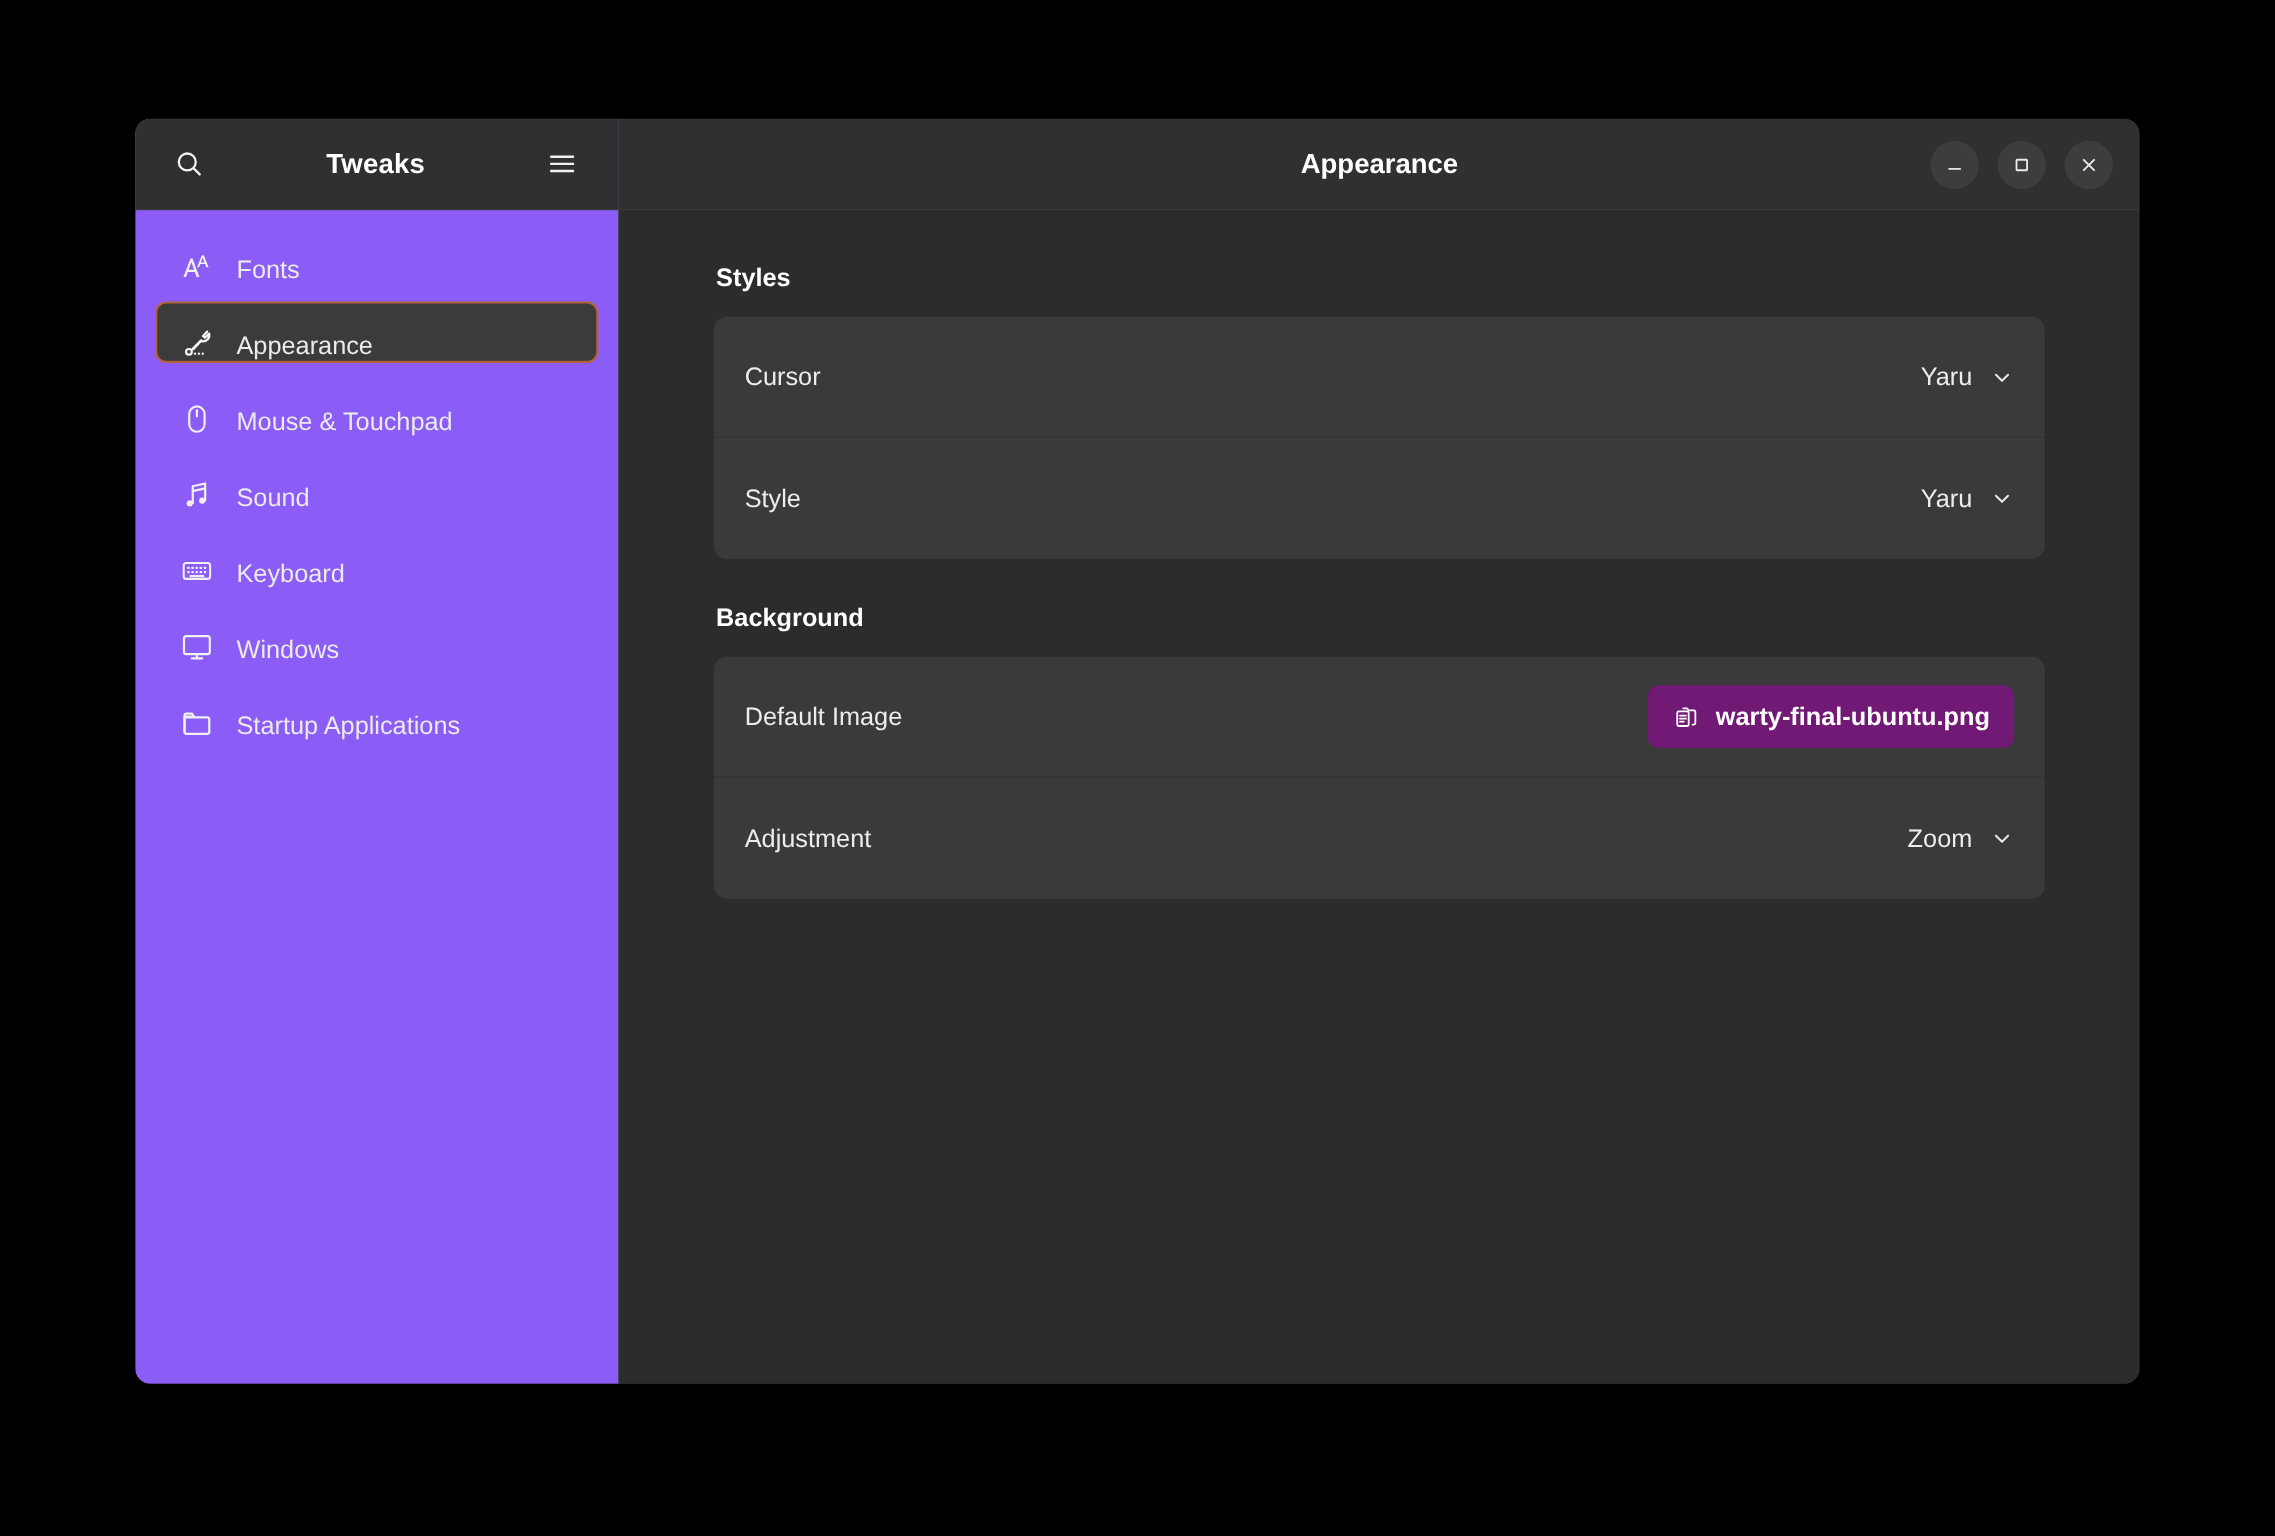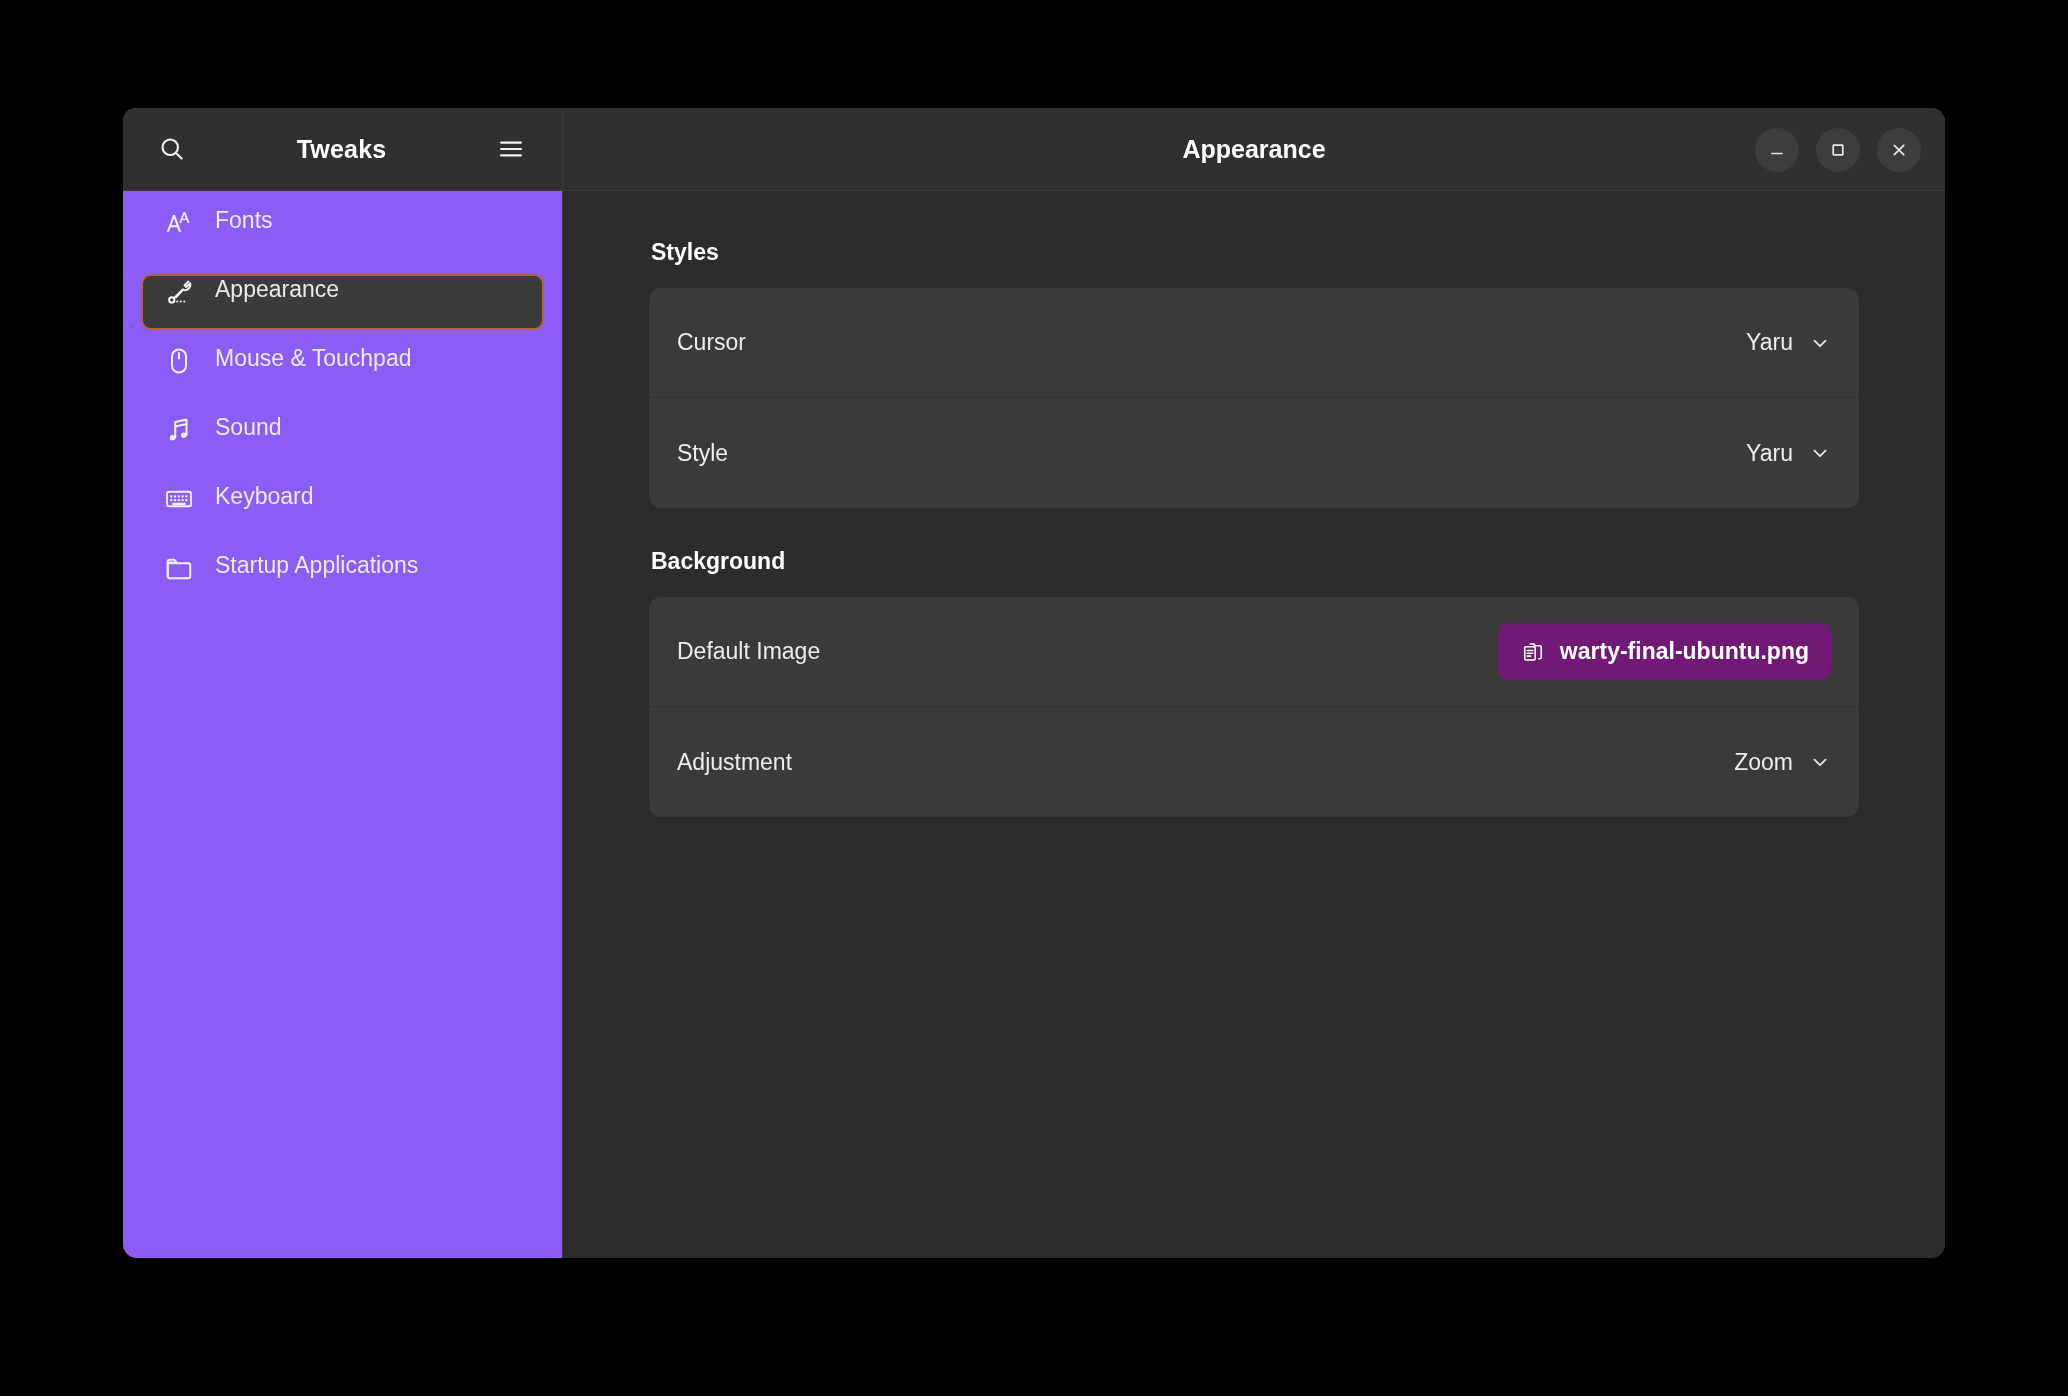--- a/index.html
+++ b/index.html
@@ -79,21 +79,21 @@
 
   .sidebar-list {
     padding: 14px 18px 0 18px;
     display: flex;
     flex-direction: column;
     gap: 2px;
   }
 
   .sb-item {
     display: flex;
-    align-items: flex-start;
+    align-items: flex-end;
     gap: 20px;
     height: 56px;
     padding: 0 20px;
     border-radius: 10px;
     color: #ebebeb;
     font-size: 23px;
     cursor: pointer;
     border: 2px solid transparent;
     box-sizing: border-box;
     margin-bottom: 11px;
@@ -314,20 +314,30 @@
                 <rect x="11" y="12" width="1.7" height="1.7" rx="0.3"></rect>
                 <rect x="14" y="12" width="1.7" height="1.7" rx="0.3"></rect>
                 <rect x="17" y="12" width="1.7" height="1.7" rx="0.3"></rect>
                 <rect x="6.6" y="15" width="10.8" height="1.7" rx="0.5"></rect>
               </g>
             </svg>
           </span>
           <span>Keyboard</span>
         </div>
 
+        <div class="sb-item">
+          <span class="sb-icon">
+            <svg width="30" height="30" viewBox="0 0 24 24" fill="none" stroke="#f0f0f0" stroke-width="1.6" stroke-linecap="round" stroke-linejoin="round">
+              <rect x="2.6" y="4.2" width="18.8" height="13.2" rx="1.8"></rect>
+              <line x1="12" y1="17.4" x2="12" y2="20.2"></line>
+              <line x1="8.2" y1="20.4" x2="15.8" y2="20.4"></line>
+            </svg>
+          </span>
+          <span>Windows</span>
+        </div>
 
         <div class="sb-item">
           <span class="sb-icon">
             <svg width="30" height="30" viewBox="0 0 24 24" fill="none" stroke="#f0f0f0" stroke-width="1.6" stroke-linecap="round" stroke-linejoin="round">
               <path d="M3 18.6V6.9a1.5 1.5 0 0 1 1.5-1.5h3.9l1.6 2.2h-7"></path>
               <path d="M3 8.1h16.5A1.5 1.5 0 0 1 21 9.6v9a1.5 1.5 0 0 1-1.5 1.5h-15A1.5 1.5 0 0 1 3 18.6z"></path>
             </svg>
           </span>
           <span>Startup Applications</span>
         </div>

